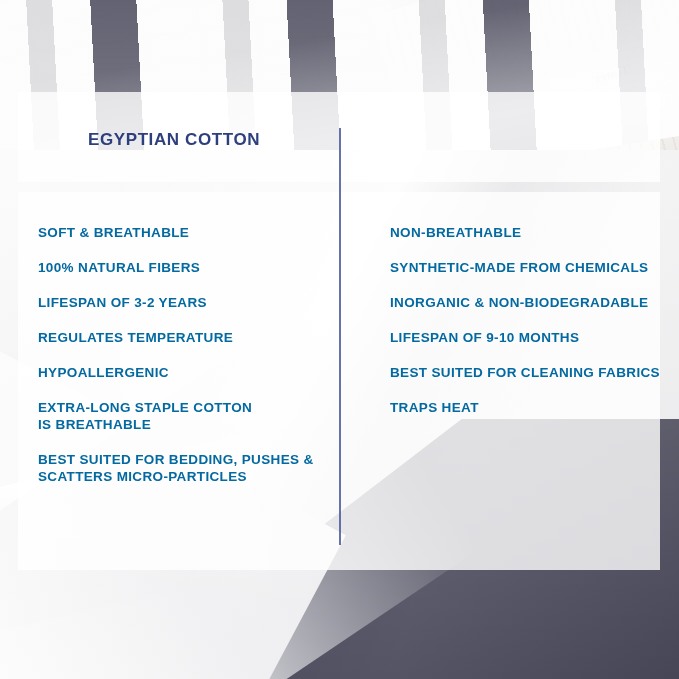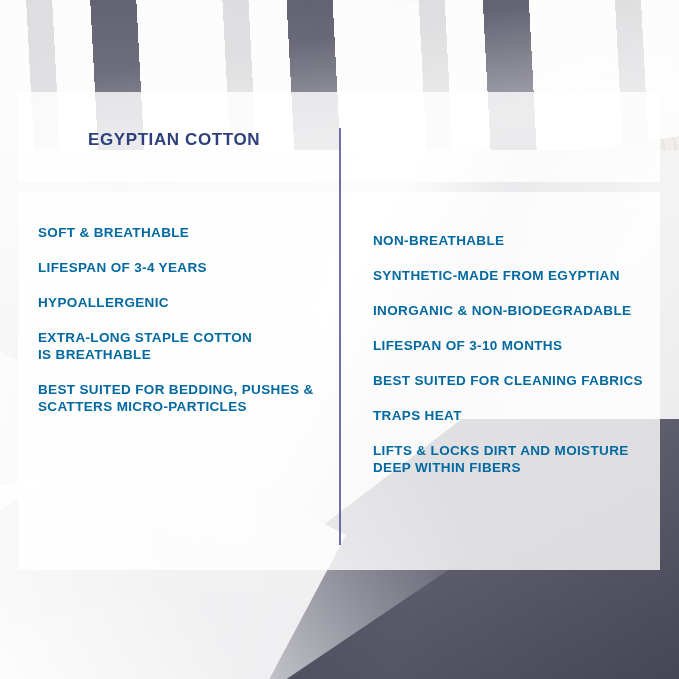--- a/index.html
+++ b/index.html
@@ -269,21 +269,21 @@
     height: 417px;
     background: #4a5a96;
     opacity: 0.85;
   }
 
   .col {
     position: absolute;
     top: 224px;
   }
   .col-left  { left: 38px; width: 290px; }
-  .col-right { left: 373px; width: 285px; margin-top: 8px; }
+  .col-right { left: 390px; width: 285px; }
 
   .item {
     font-size: 13.5px;
     font-weight: 700;
     letter-spacing: 0.35px;
     line-height: 17px;
     color: #0369a1;
     margin-bottom: 18px;
     white-space: pre-line;
   }
@@ -319,33 +319,33 @@
 
   <div class="content">
 
     <div class="heading heading-left">EGYPTIAN COTTON</div>
 
 
     <div class="divider"></div>
 
     <div class="col col-left">
       <div class="item">SOFT &amp; BREATHABLE</div>
-      <div class="item">LIFESPAN OF 3-4 YEARS</div>
+      <div class="item">100% NATURAL FIBERS</div>
+      <div class="item">LIFESPAN OF 3-2 YEARS</div>
+      <div class="item">REGULATES TEMPERATURE</div>
       <div class="item">HYPOALLERGENIC</div>
       <div class="item">EXTRA-LONG STAPLE COTTON
 IS BREATHABLE</div>
       <div class="item">BEST SUITED FOR BEDDING, PUSHES &amp;
 SCATTERS MICRO-PARTICLES</div>
     </div>
 
     <div class="col col-right">
       <div class="item">NON-BREATHABLE</div>
-      <div class="item">SYNTHETIC-MADE FROM EGYPTIAN</div>
+      <div class="item">SYNTHETIC-MADE FROM CHEMICALS</div>
       <div class="item">INORGANIC &amp; NON-BIODEGRADABLE</div>
-      <div class="item">LIFESPAN OF 3-10 MONTHS</div>
+      <div class="item">LIFESPAN OF 9-10 MONTHS</div>
       <div class="item">BEST SUITED FOR CLEANING FABRICS</div>
       <div class="item">TRAPS HEAT</div>
-      <div class="item">LIFTS &amp; LOCKS DIRT AND MOISTURE
-DEEP WITHIN FIBERS</div>
     </div>
 
   </div>
 </div>
 
 </body></html>

